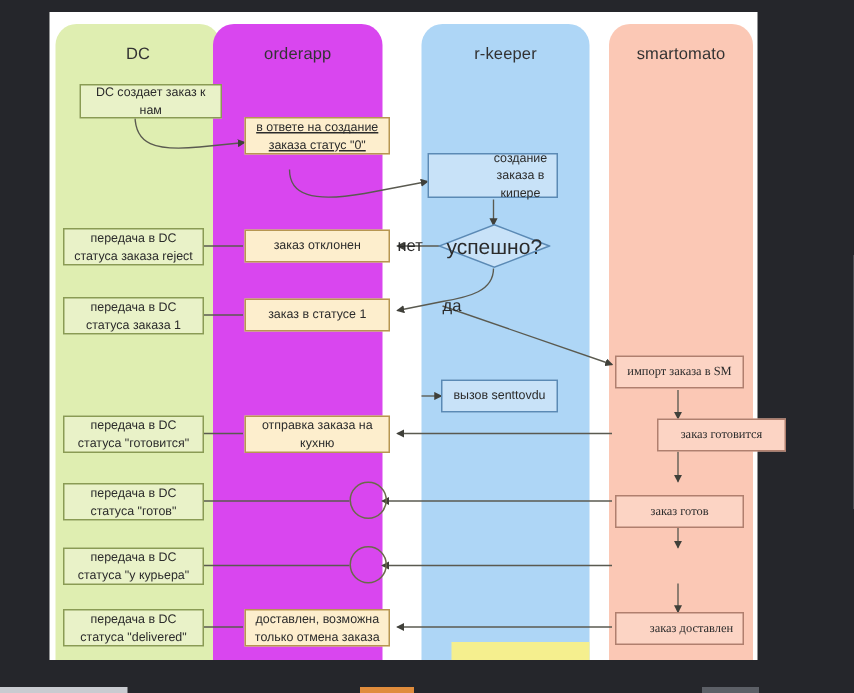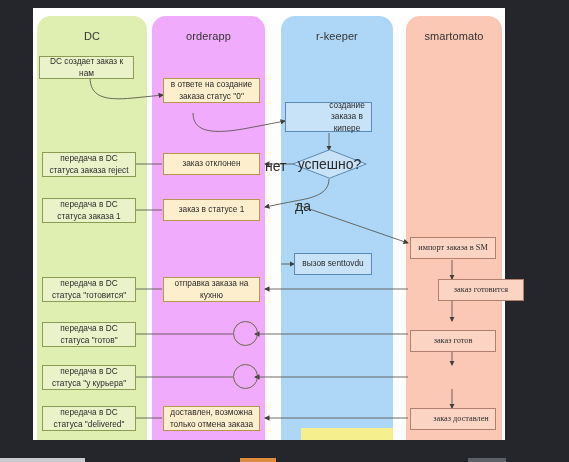--- a/index.html
+++ b/index.html
@@ -37,21 +37,21 @@
     position: absolute;
     top: 14px;
     left: 0;
     width: 100%;
     text-align: center;
     font-size: 11px;
     color: #333333;
     letter-spacing: .1px;
   }
   .lane-dc      { left: 4px;   width: 110px; background: #dfeeb1; }
-  .lane-order   { left: 119px; width: 113px; background: #f0abfc; }
+  .lane-order   { left: 109px; width: 113px; background: #d946ef; }
   .lane-rk      { left: 248px; width: 112px; background: #aed6f6; }
   .lane-sm      { left: 373px; width: 96px;  background: #fbc8b5; }
 
   
   .node {
     position: absolute;
     box-sizing: border-box;
     display: flex;
     align-items: center;
     justify-content: center;
@@ -86,21 +86,21 @@
     width: 100%; height: 100%;
     display: flex;
     align-items: center;
     justify-content: center;
     font-size: 14px;
     color: #2b2b2b;
   }
 
   .edge-label {
     position: absolute;
-    font-size: 14px;
+    font-size: 11px;
     color: #2b2b2b;
     background: transparent;
     white-space: nowrap;
   }
 
   #wires {
     position: absolute;
     left: 0; top: 0;
     width: 472px;
     height: 432px;
@@ -186,21 +186,21 @@
         <path d="M 419,381 L 419,400"></path>
 
         <path d="M 375,410 L 232,410"></path>
 
         <path d="M 129,410 L 88,410"></path>
 
         <path d="M 248,256 L 261,256"></path>
       </g>
     </svg>
 
-    <div class="node n-green" style="left:6px; top:48px; width:95px; height:23px;">
+    <div class="node n-green" style="left:20px; top:48px; width:95px; height:23px;">
       <span>DC создает заказ к нам</span>
     </div>
 
     <div class="node n-green" style="left:9px; top:144px; width:94px; height:25px;">
       <span>передача в DC статуса заказа reject</span>
     </div>
 
     <div class="node n-green" style="left:9px; top:190px; width:94px; height:25px;">
       <span>передача в DC статуса заказа 1</span>
     </div>
@@ -214,21 +214,21 @@
     </div>
 
     <div class="node n-green" style="left:9px; top:357px; width:94px; height:25px;">
       <span>передача в DC статуса "у курьера"</span>
     </div>
 
     <div class="node n-green" style="left:9px; top:398px; width:94px; height:25px;">
       <span>передача в DC статуса "delivered"</span>
     </div>
 
-    <div class="node n-orange" style="left:130px; top:70px; width:97px; height:25px;">
+    <div class="node n-orange" style="left:130px; top:70px; width:97px; height:25px;text-decoration:underline;">
       <span>в ответе на создание заказа статус "0"</span>
     </div>
 
     <div class="node n-orange" style="left:130px; top:145px; width:97px; height:22px;">
       <span>заказ отклонен</span>
     </div>
 
     <div class="node n-orange" style="left:130px; top:191px; width:97px; height:22px;">
       <span>заказ в статусе 1</span>
     </div>

